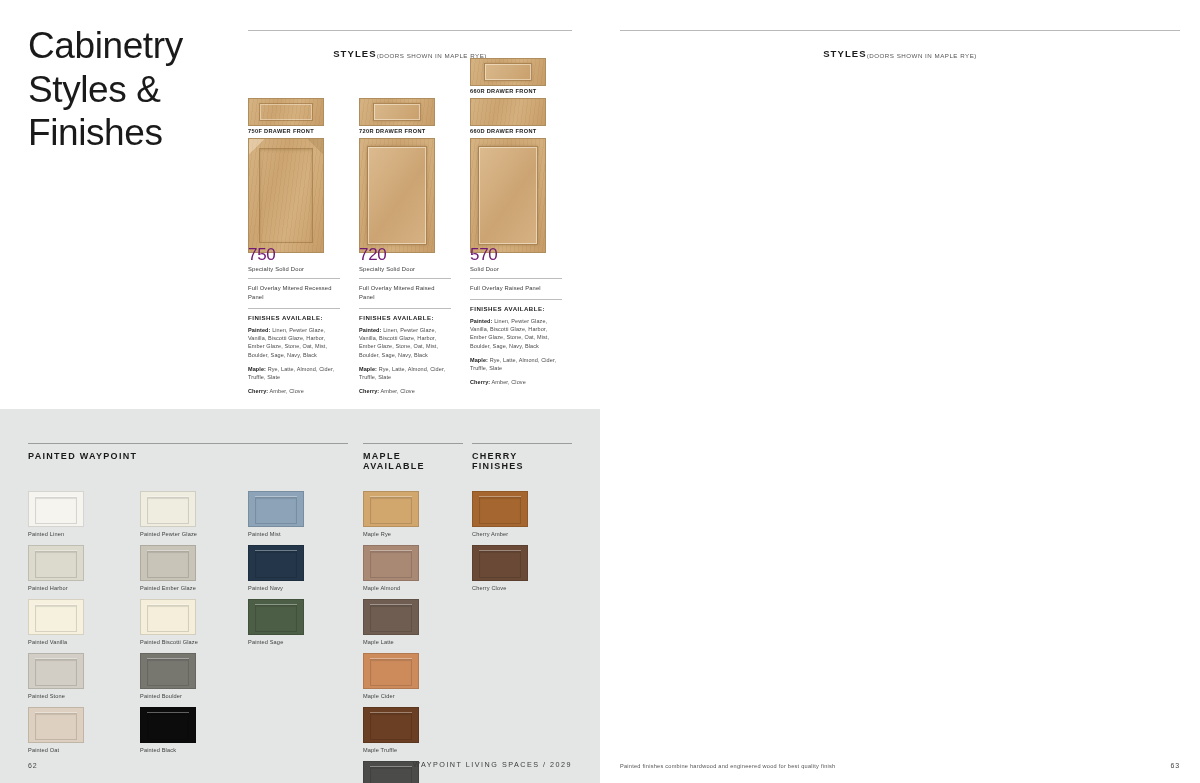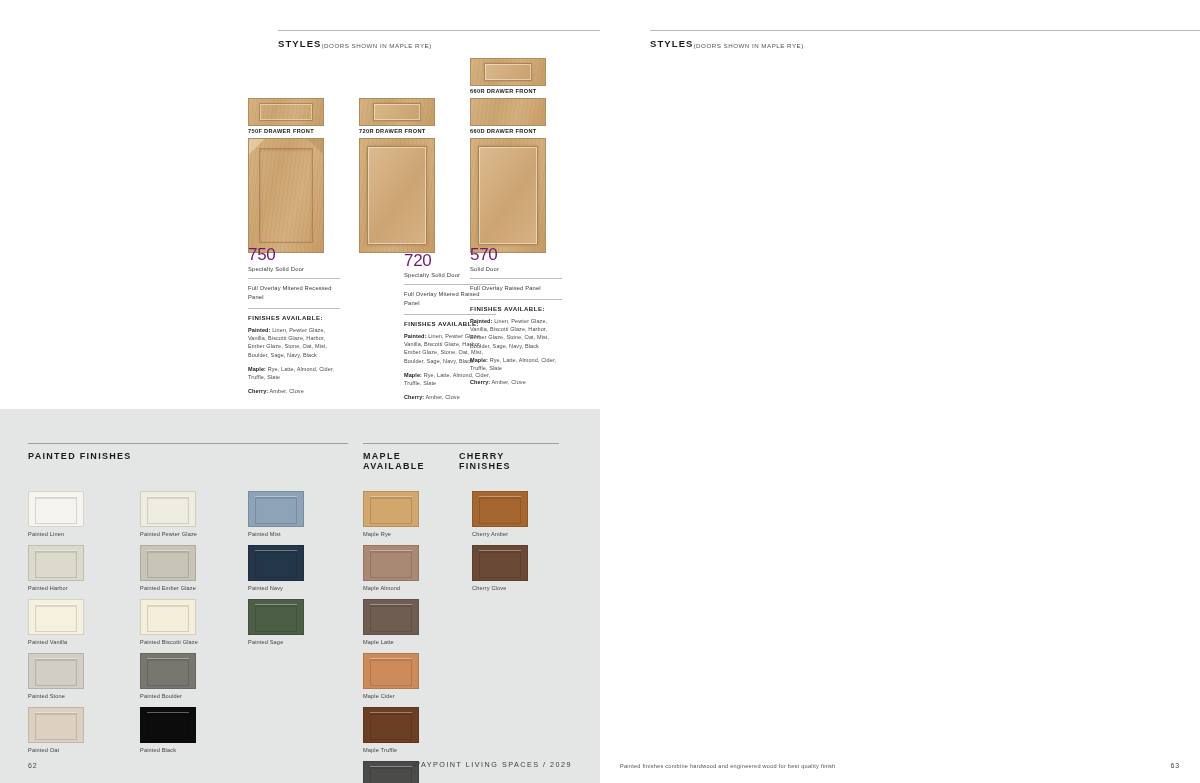--- a/index.html
+++ b/index.html
@@ -16,22 +16,22 @@
   .page-right { position:relative; width:600px; height:783px; background:#fff; }
 
   
   .hero {
     position:absolute; left:28px; top:24px; width:200px;
     font-size:37px; line-height:1.18; font-weight:400; color:#1a1a1a;
     letter-spacing:-0.4px;
   }
 
   
-  .styles-head { position:absolute; display:flex; align-items:flex-end; justify-content:flex-start;
-                 border-top:1px solid #b9b9b9; padding-top:7px;margin-left:30px; }
+  .styles-head { position:absolute; display:flex; align-items:flex-end; justify-content:center;
+                 border-top:1px solid #b9b9b9; padding-top:17px; }
   .styles-head .st-title { font-size:9.5px; font-weight:bold; letter-spacing:1.1px; color:#1a1a1a; }
   .styles-head .st-note  { font-size:6.2px; letter-spacing:0.5px; color:#555; }
 
   
   .doorcol { position:absolute; }
   .drawer-lbl { font-size:5.6px; font-weight:bold; letter-spacing:0.35px; color:#1a1a1a;
                 margin:2px 0 4px; white-space:nowrap; }
 
   
   .wood {
@@ -107,20 +107,21 @@
   .foot-note-r { left:20px; font-size:5.6px; letter-spacing:.25px; color:#555;}
   .foot-pg-r { right:20px; font-size:7px; color:#444; }
 </style>
 </head>
 <body>
 
 <div class="spread">
 
   <div class="page-left">
 
+    <div class="hero">Cabinetry Styles &amp; Finishes</div>
 
     <div class="styles-head" style="left:248px; top:30px; width:324px;">
       <span class="st-title">STYLES</span>
       <span class="st-note">(DOORS SHOWN IN MAPLE RYE)</span>
     </div>
 
     <div id="left-doors">
         <div class="doorcol" style="left: 248px; top: 58px; width: 76px;">
           <div style="height:40px"></div>
           <div class="wood d-drawer-flat" style="width:76px;height:28px;"></div>
@@ -147,21 +148,21 @@
           <div class="num">750</div>
           <div class="sub">Specialty Solid Door</div>
           <hr>
           <div class="overlay">Full Overlay Mitered Recessed Panel</div>
           <hr>
           <div class="fin-head">FINISHES AVAILABLE:</div>
           <div class="fin-line"><b>Painted:</b> Linen, Pewter Glaze, Vanilla, Biscotti Glaze, Harbor, Ember Glaze, Stone, Oat, Mist, Boulder, Sage, Navy, Black</div>
           <div class="fin-line"><b>Maple:</b> Rye, Latte, Almond, Cider, Truffle, Slate</div>
           <div class="fin-line"><b>Cherry:</b> Amber, Clove</div>
         </div>
-        <div class="spec" style="left: 359px; top: 252px; width: 92px; margin-left: 45px;">
+        <div class="spec" style="left: 359px; top: 246px; width: 92px;">
           <div class="num">720</div>
           <div class="sub">Specialty Solid Door</div>
           <hr>
           <div class="overlay">Full Overlay Mitered Raised Panel</div>
           <hr>
           <div class="fin-head">FINISHES AVAILABLE:</div>
           <div class="fin-line"><b>Painted:</b> Linen, Pewter Glaze, Vanilla, Biscotti Glaze, Harbor, Ember Glaze, Stone, Oat, Mist, Boulder, Sage, Navy, Black</div>
           <div class="fin-line"><b>Maple:</b> Rye, Latte, Almond, Cider, Truffle, Slate</div>
           <div class="fin-line"><b>Cherry:</b> Amber, Clove</div>
         </div>
@@ -174,26 +175,26 @@
           <div class="fin-head">FINISHES AVAILABLE:</div>
           <div class="fin-line"><b>Painted:</b> Linen, Pewter Glaze, Vanilla, Biscotti Glaze, Harbor, Ember Glaze, Stone, Oat, Mist, Boulder, Sage, Navy, Black</div>
           <div class="fin-line"><b>Maple:</b> Rye, Latte, Almond, Cider, Truffle, Slate</div>
           <div class="fin-line"><b>Cherry:</b> Amber, Clove</div>
         </div>
       </div>
 
     <div class="finishes-panel"></div>
     <div id="left-finishes">
         <div class="fin-col" style="left: 28px; top: 443px; width: 320px;">
-          <div class="hd">PAINTED FINISHES</div>
+          <div class="hd">PAINTED WAYPOINT</div>
         </div>
         <div class="fin-col" style="left: 363px; top: 443px; width: 100px;">
           <div class="hd">MAPLE AVAILABLE</div>
         </div>
-        <div class="fin-col" style="left: 459px; top: 443px; width: 100px;">
+        <div class="fin-col" style="left: 472px; top: 443px; width: 100px;">
           <div class="hd">CHERRY FINISHES</div>
         </div>
         <div class="swatch-item" style="left: 28px; top: 491px;">
           <div class="swatch" style="background:#f6f4ef"></div>
           <div class="sw-lbl">Painted Linen</div>
         </div>
         <div class="swatch-item" style="left: 28px; top: 545px;">
           <div class="swatch" style="background:#dcdacd"></div>
           <div class="sw-lbl">Painted Harbor</div>
         </div>

